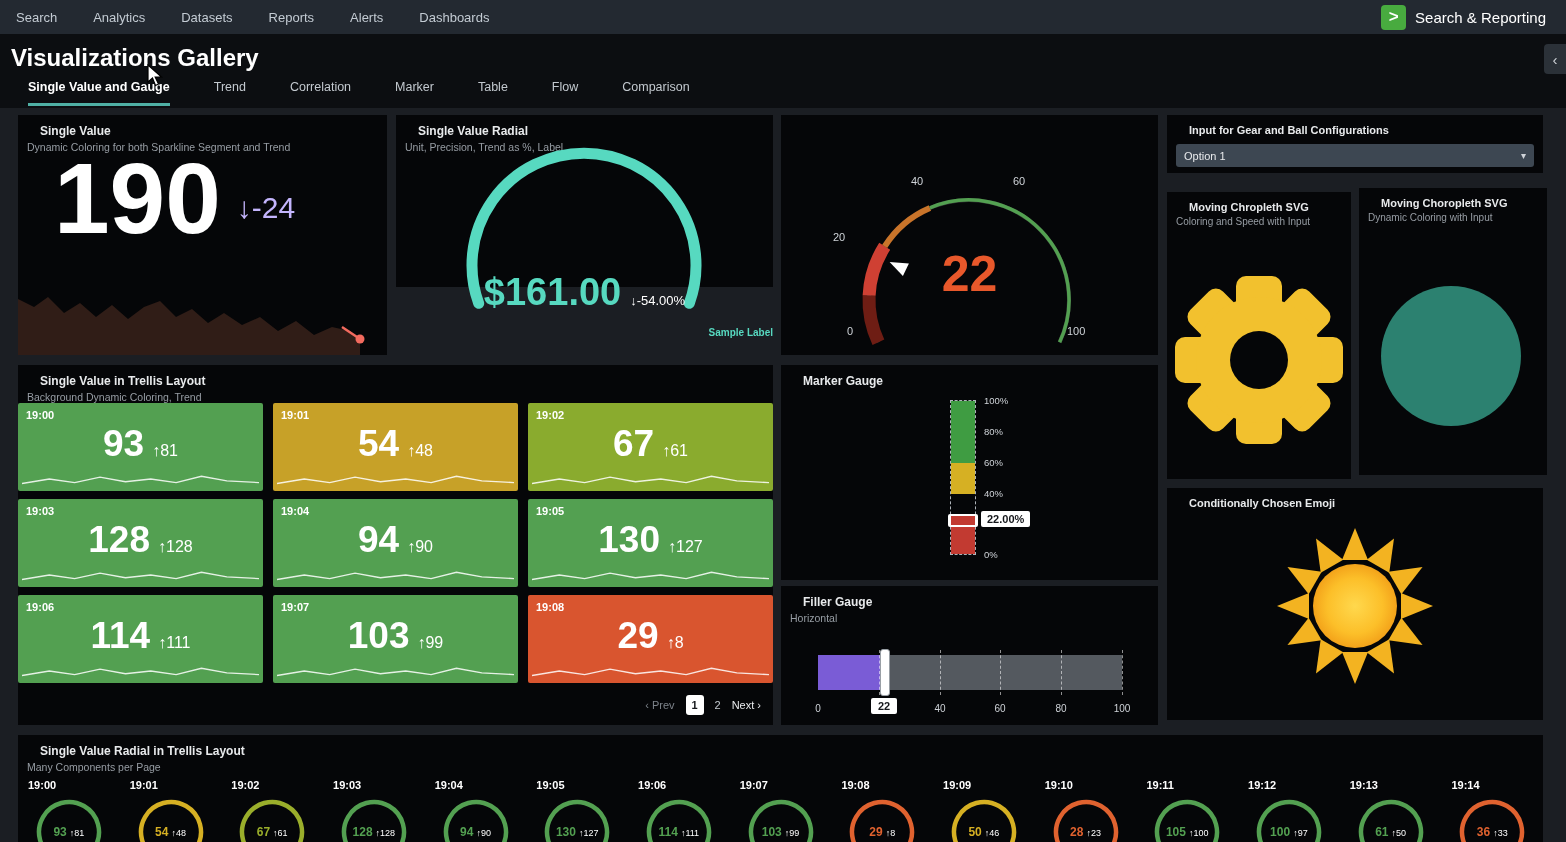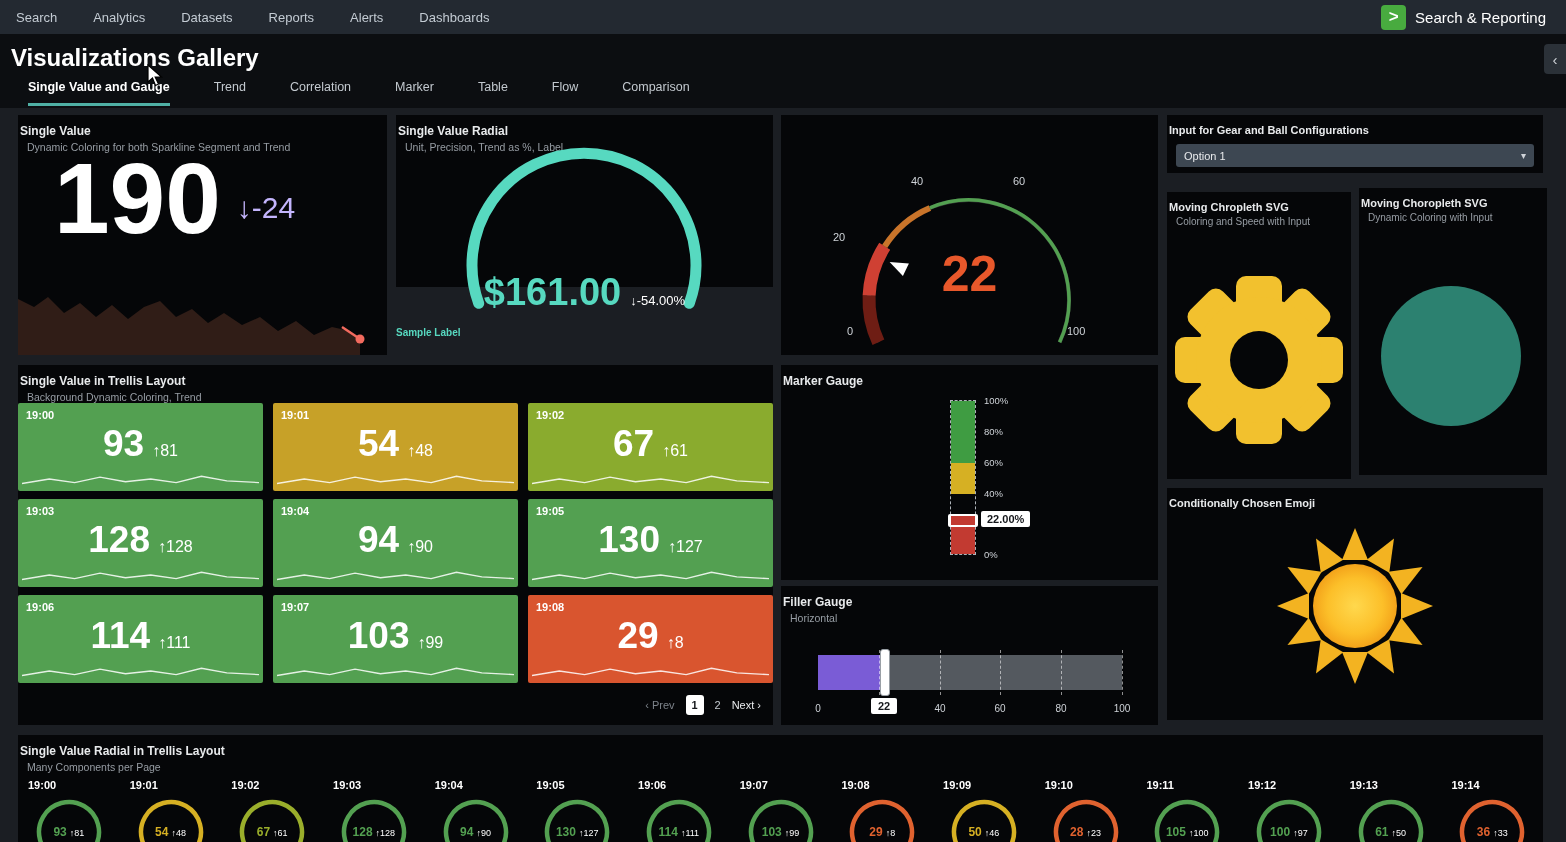--- a/index.html
+++ b/index.html
@@ -14,33 +14,33 @@
 .app-name{font-size:15px;color:#fff}
 
 .page-title{position:absolute;top:44px;left:11px;font-size:24px;font-weight:bold;color:#fff;z-index:4}
 .tabs{position:absolute;top:80px;left:28px;display:flex;gap:44px;z-index:4}
 .tab{font-size:12.5px;color:#c3c9cf;padding-bottom:9px;cursor:pointer;white-space:nowrap}
 .tab.active{color:#fff;font-weight:bold;border-bottom:3px solid #4fb0a5}
 .collapse-btn{position:absolute;top:44px;right:0;width:22px;height:30px;background:#2b3138;border-radius:4px 0 0 4px;display:flex;align-items:center;justify-content:center;color:#cfd3d8;font-size:15px;z-index:6;cursor:pointer}
 .content-bg{position:absolute;left:0;top:108px;right:0;bottom:0;background:#1b1e23;z-index:0}
 
 .panel{position:absolute;background:#050608;z-index:1}
-.p-title{font-size:12px;font-weight:bold;color:#e8eaec;padding:9px 2px 0}
+.p-title{font-size:12px;font-weight:bold;color:#e8eaec;padding:9px 22px 0}
 .p-sub{font-size:10.5px;color:#979da4;padding:3px 9px 0}
 
 .sv-row{position:absolute;left:36px;top:28px;display:flex;align-items:baseline;gap:16px}
 .sv-value{font-size:100px;font-weight:bold;color:#fff;line-height:1.1}
 .sv-trend{font-size:30px;color:#c4b5fd;position:relative;top:-15px}
 .sv-spark{position:absolute;left:0;bottom:0;width:100%;height:78px}
 
 .rad-svg{position:absolute;left:0;top:0}
 .rad-row{position:absolute;left:0;right:0;top:156px;display:flex;justify-content:center;align-items:baseline;gap:9px}
 .rad-value{font-size:38px;font-weight:bold;color:#57d9c0}
 .rad-trend{font-size:13px;color:#fff}
-.rad-label{position:absolute;left:0;right:0;top:212px;text-align:left;font-size:10px;font-weight:bold;color:#57d9c0}
+.rad-label{position:absolute;left:0;right:0;top:212px;text-align:right;font-size:10px;font-weight:bold;color:#57d9c0}
 
 .g3-value{position:absolute;left:0;right:0;top:130px;text-align:center;font-size:50px;font-weight:bold;color:#e8582b}
 .g3-tick{position:absolute;font-size:11px;color:#cfd3d8}
 
 .dropdown{position:absolute;left:9px;right:9px;top:29px;height:23px;background:#3d4752;border-radius:3px;display:flex;align-items:center;padding:0 8px;font-size:11px;color:#e8eaec;cursor:pointer}
 .caret{margin-left:auto;color:#cfd3d8;font-size:10px}
 
 .gear{position:absolute;left:92px;top:168px}
 .gear-bar{position:absolute;left:0;top:0;width:168px;height:46px;background:#f2c12e;border-radius:10px}
 .gear-base{position:absolute;left:-63px;top:-63px;width:126px;height:126px;background:#f2c12e;border-radius:50%}

